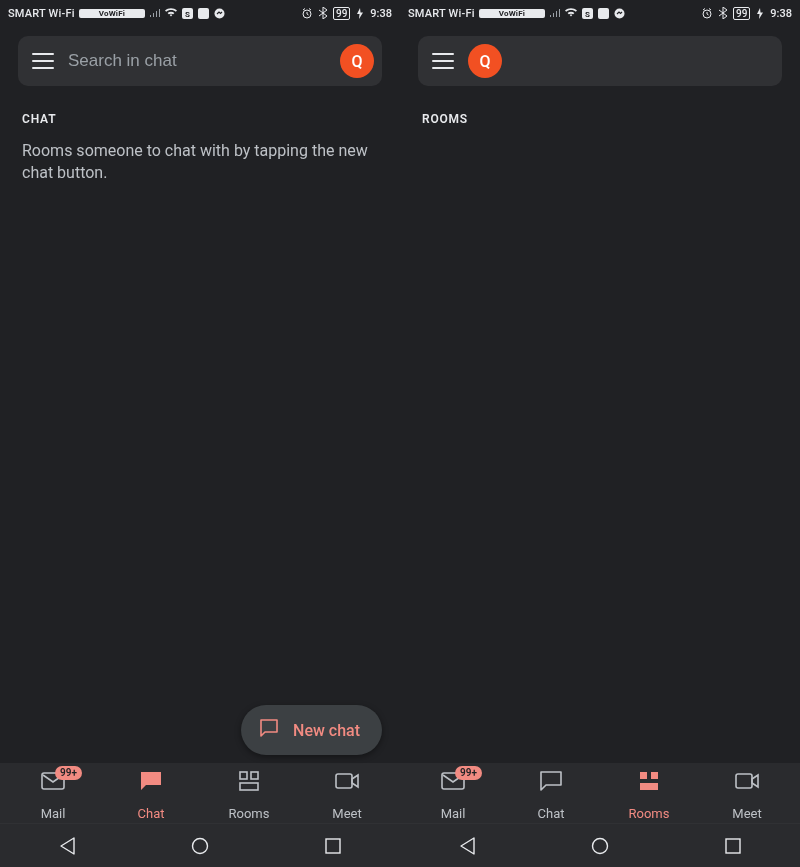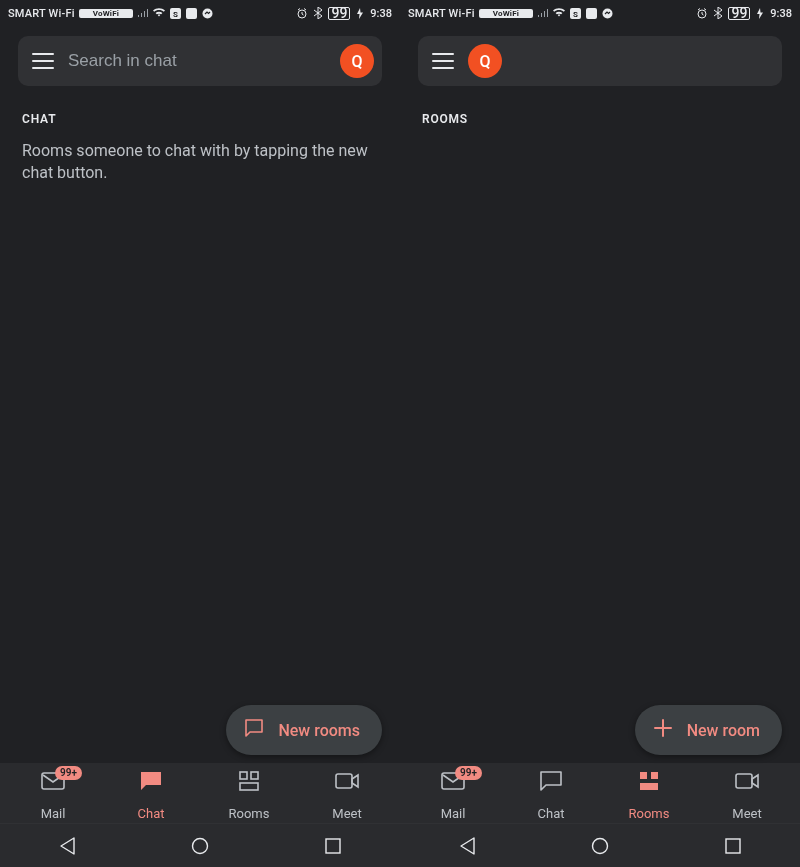--- a/index.html
+++ b/index.html
@@ -31,34 +31,34 @@
   }
   .status-left, .status-right {
     display: flex;
     align-items: center;
     gap: 4px;
   }
   .status-left span { letter-spacing: 0.2px; }
   .vowifi {
     background: #e8eaed;
     color: #202124;
-    padding: 0 14px;
+    padding: 0 20px;
     border-radius: 2px;
     font-size: 8px;
     font-weight: 700;
   }
   .sicon {
     width: 12px; height: 12px;
     display: inline-flex; align-items: center; justify-content: center;
   }
   .battery-box {
     border: 1px solid #e8eaed;
     border-radius: 2px;
     padding: 0 2px;
-    font-size: 14px;
+    font-size: 10px;
     line-height: 11px;
   }
   .search-wrap { padding: 10px 18px 6px; }
   .search-bar {
     background: #303134;
     border-radius: 10px;
     height: 50px;
     display: flex;
     align-items: center;
     padding: 0 8px 0 14px;
@@ -228,21 +228,21 @@
   </div>
 
   <div class="section-label">CHAT</div>
   <div class="empty-text">Rooms someone to chat with by tapping the new chat button.</div>
   <div class="content-fill"></div>
 
   <div class="fab">
     <span><svg width="20" height="20" viewBox="0 0 20 20">
           <path d="M2 2h16v12H6l-4 4z" stroke="#f28b82" stroke-width="1.6" fill="none" stroke-linejoin="round"></path>
         </svg></span>
-    <span>New rooms</span>
+    <span>New chat</span>
   </div>
 
   <div class="bottom-nav">
     <div class="nav-item">
       <div class="badge">99+</div>
       <div class="nav-icon">
           <svg width="24" height="18" viewBox="0 0 24 18">
             <rect x="1" y="1" width="22" height="16" rx="2" stroke="#bdc1c6" stroke-width="1.6" fill="none"></rect>
             <path d="M2 3l10 7 10-7" stroke="#bdc1c6" stroke-width="1.6" fill="none"></path>
           </svg>
@@ -359,26 +359,20 @@
           <span></span>
           <span></span>
         </div>
       <div class="avatar">Q</div>
     </div>
   </div>
 
   <div class="section-label">ROOMS</div>
   <div class="content-fill"></div>
 
-  <div class="fab">
-    <span><svg width="20" height="20" viewBox="0 0 20 20">
-          <path d="M10 2v16M2 10h16" stroke="#f28b82" stroke-width="2" stroke-linecap="round"></path>
-        </svg></span>
-    <span>New room</span>
-  </div>
 
   <div class="bottom-nav">
     <div class="nav-item">
       <div class="badge">99+</div>
       <div class="nav-icon">
           <svg width="24" height="18" viewBox="0 0 24 18">
             <rect x="1" y="1" width="22" height="16" rx="2" stroke="#bdc1c6" stroke-width="1.6" fill="none"></rect>
             <path d="M2 3l10 7 10-7" stroke="#bdc1c6" stroke-width="1.6" fill="none"></path>
           </svg>
         </div>

